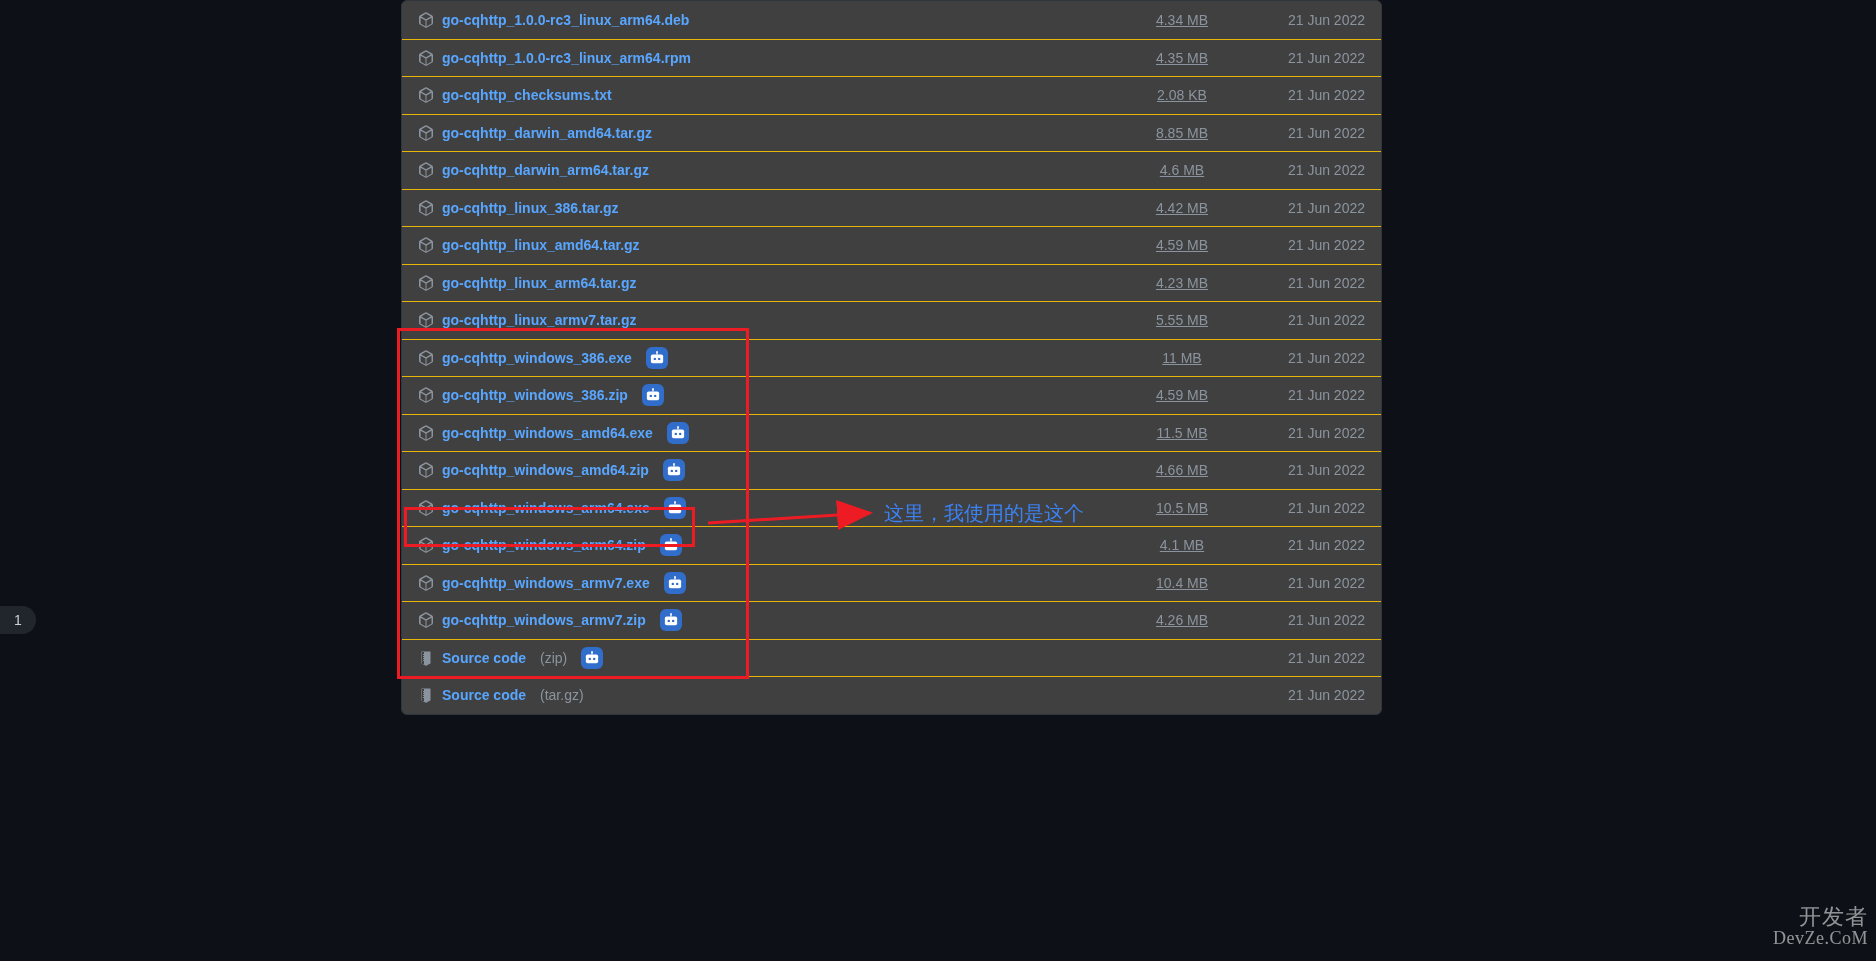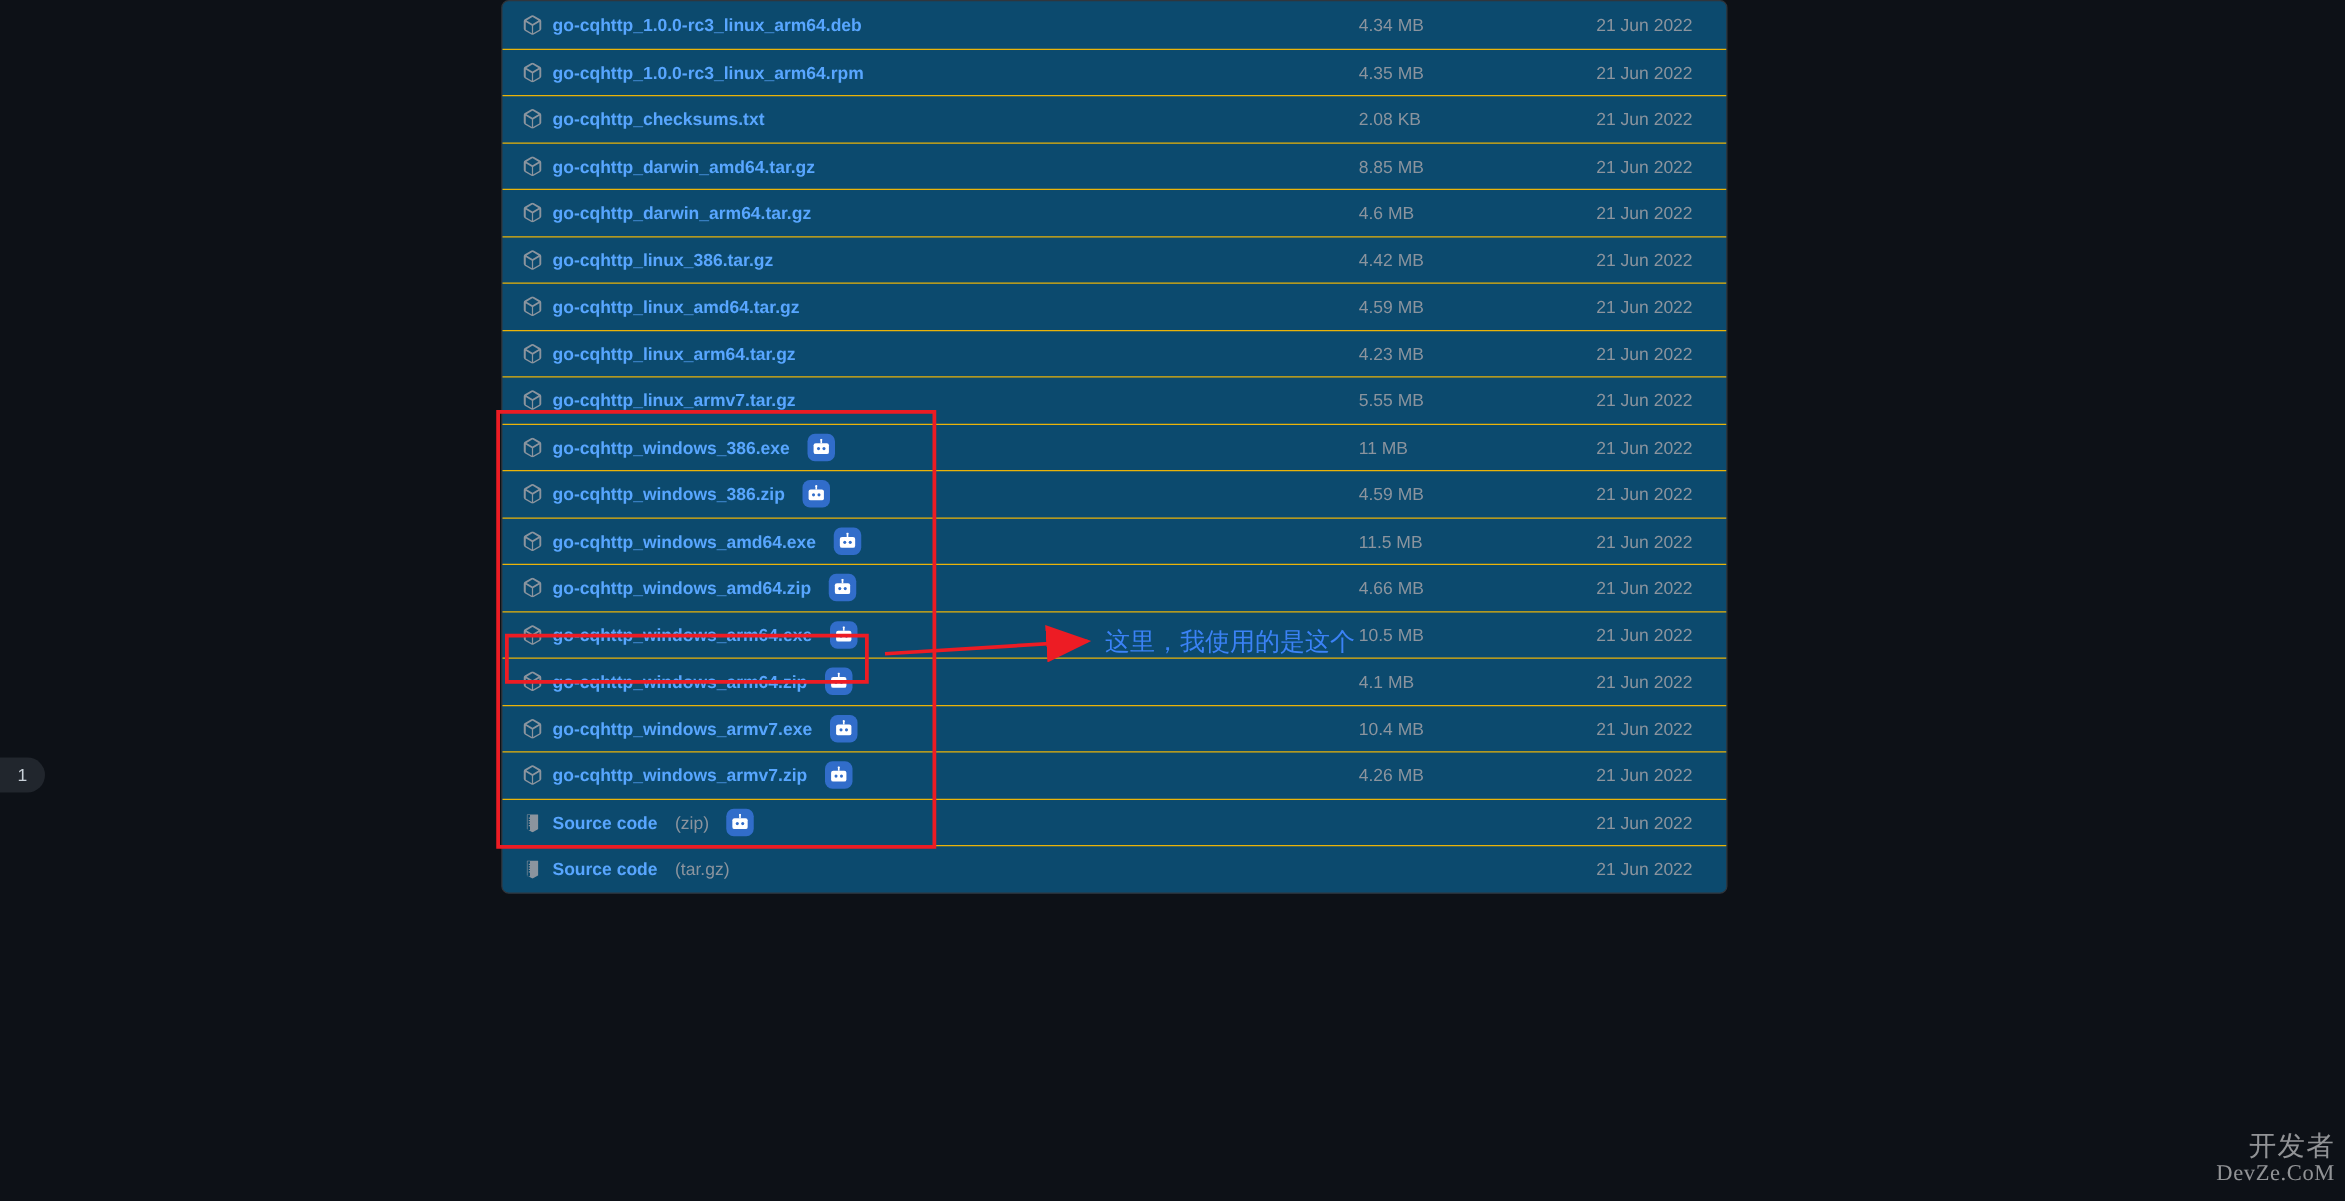--- a/index.html
+++ b/index.html
@@ -23,21 +23,21 @@
     border-radius: 0 14px 14px 0;
     font-size: 14px;
   }
   .assets-container {
     position: absolute;
     left: 401px;
     top: 0;
     width: 981px;
     border: 1px solid #30363d;
     border-radius: 6px;
-    background: #0c4a6e;
+    background: #404040;
   }
   .asset-row {
     display: flex;
     align-items: center;
     height: 37.5px;
     padding: 0 16px;
     border-top: 1px solid #eab308;
     position: relative;
   }
   .asset-row:first-child { border-top: none; }
@@ -64,27 +64,28 @@
     height: 22px;
     display: inline-flex;
     align-items: center;
     justify-content: center;
     margin-left: 6px;
     flex-shrink: 0;
   }
   .dl-badge svg { display: block; }
   .asset-size {
     width: 190px;
-    text-align: left;
+    text-align: center;
     color: #8b949e;
     font-size: 14px;
+    text-decoration: underline;
   }
   .asset-date {
     width: 88px;
-    text-align: left;
+    text-align: right;
     color: #8b949e;
     font-size: 14px;
   }
   .highlight-box {
     position: absolute;
     border: 3px solid #ed1c24;
     pointer-events: none;
     z-index: 5;
   }
   .arrow-overlay {

